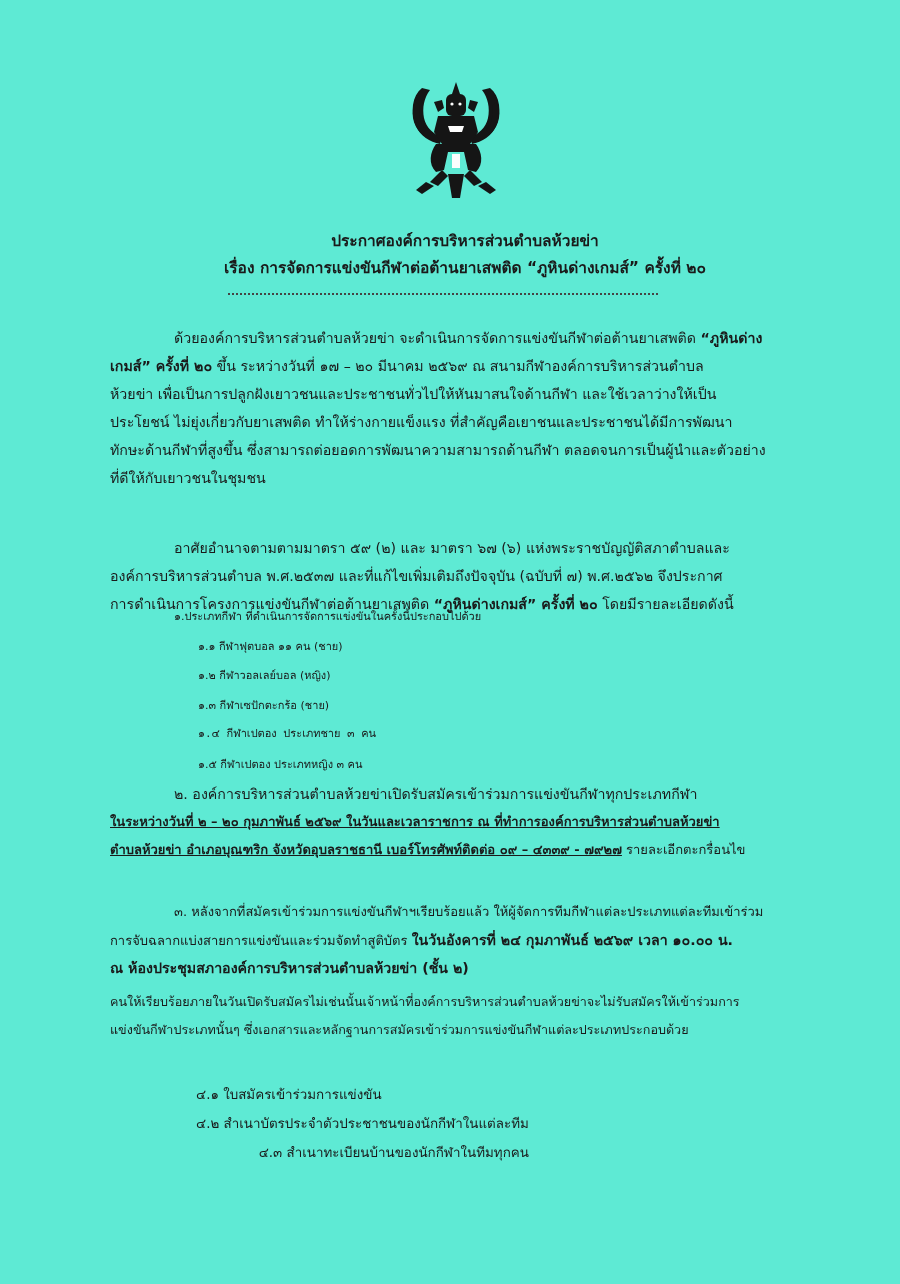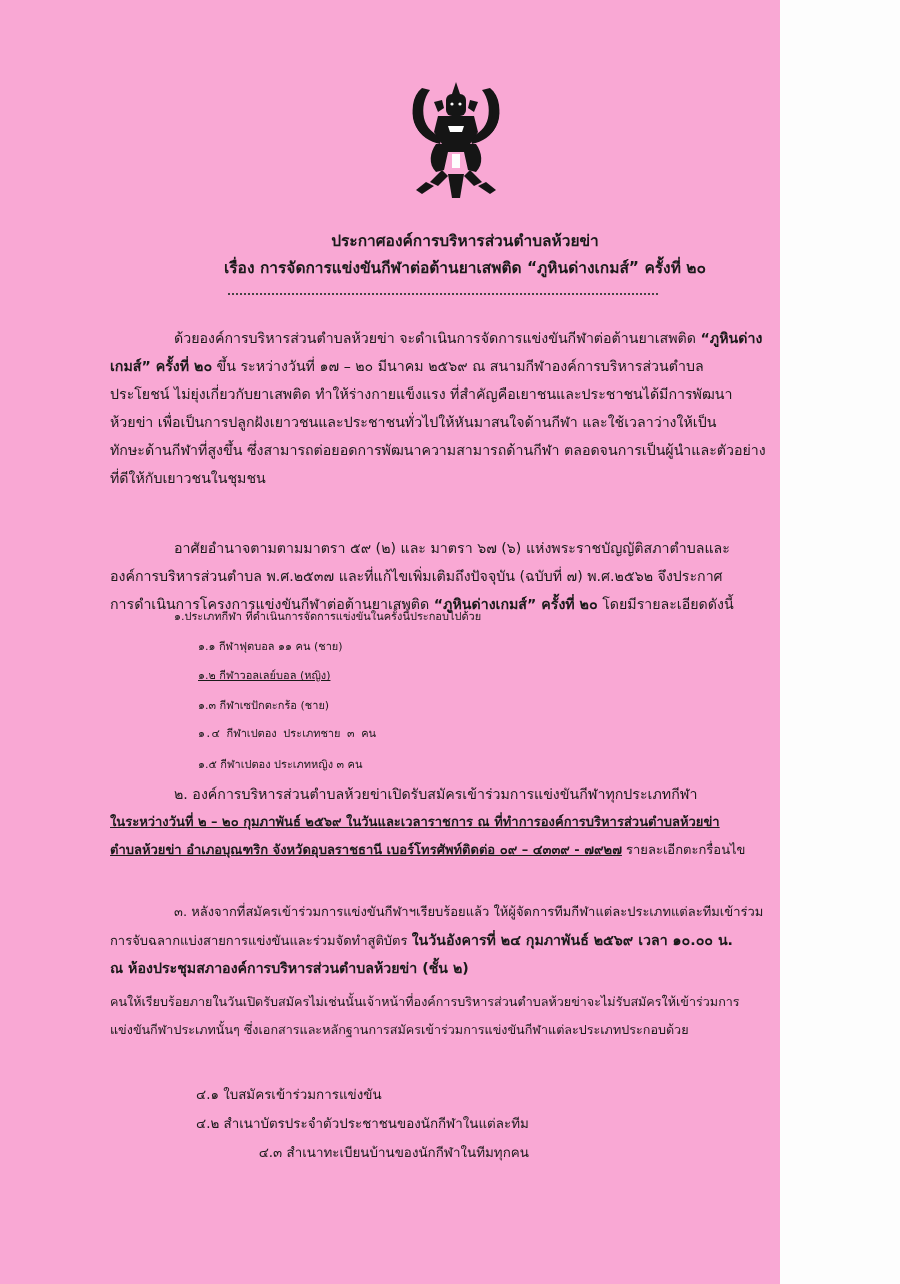--- a/index.html
+++ b/index.html
@@ -11,22 +11,22 @@
       width: 900px;
       height: 1284px;
       position: relative;
       overflow: hidden;
       font-family: "DejaVu Sans", "Liberation Sans", sans-serif;
       color: #1a1a1a;
     }
     .page {
       position: absolute;
       left: 0; top: 0;
-      width: 780px; height: 1284px;
-      background: #f9a8d4;
+      width: 900px; height: 1284px;
+      background: #5eead4;
     }
     .emblem {
       position: absolute;
       left: 408px;
       top: 82px;
       width: 96px;
       height: 118px;
     }
     .title-block {
       position: absolute;
@@ -116,36 +116,36 @@
 
   <div class="title-block">
     <div class="title-line l1">ประกาศองค์การบริหารส่วนตำบลห้วยข่า</div>
     <div class="title-line l2">เรื่อง การจัดการแข่งขันกีฬาต่อต้านยาเสพติด “ภูหินด่างเกมส์” ครั้งที่ ๒๐</div>
   </div>
   <div class="dotted"></div>
 
   <div class="para" style="top:324px;">
     <span class="line indent"><span>ด้วยองค์การบริหารส่วนตำบลห้วยข่า จะดำเนินการจัดการแข่งขันกีฬาต่อต้านยาเสพติด </span><b>“ภูหินด่าง</b></span>
     <span class="line"><b>เกมส์”  ครั้งที่ ๒๐</b><span> ขึ้น ระหว่างวันที่ ๑๗ – ๒๐ มีนาคม ๒๕๖๙  ณ สนามกีฬาองค์การบริหารส่วนตำบล</span></span>
+    <span class="line">ห้วยข่า  เพื่อเป็นการปลูกฝังเยาวชนและประชาชนทั่วไปให้หันมาสนใจด้านกีฬา  และใช้เวลาว่างให้เป็น</span>
     <span class="line">ประโยชน์   ไม่ยุ่งเกี่ยวกับยาเสพติด ทำให้ร่างกายแข็งแรง ที่สำคัญคือเยาชนและประชาชนได้มีการพัฒนา</span>
-    <span class="line">ห้วยข่า  เพื่อเป็นการปลูกฝังเยาวชนและประชาชนทั่วไปให้หันมาสนใจด้านกีฬา  และใช้เวลาว่างให้เป็น</span>
     <span class="line">ทักษะด้านกีฬาที่สูงขึ้น ซึ่งสามารถต่อยอดการพัฒนาความสามารถด้านกีฬา ตลอดจนการเป็นผู้นำและตัวอย่าง</span>
     <span class="line">ที่ดีให้กับเยาวชนในชุมชน</span>
   </div>
 
   <div class="para" style="top:534px;">
     <span class="line indent">อาศัยอำนาจตามตามมาตรา ๕๙ (๒) และ มาตรา ๖๗ (๖) แห่งพระราชบัญญัติสภาตำบลและ</span>
     <span class="line">องค์การบริหารส่วนตำบล พ.ศ.๒๕๓๗  และที่แก้ไขเพิ่มเติมถึงปัจจุบัน (ฉบับที่ ๗) พ.ศ.๒๕๖๒ จึงประกาศ</span>
     <span class="line"><span>การดำเนินการโครงการแข่งขันกีฬาต่อต้านยาเสพติด </span><b>“ภูหินด่างเกมส์” ครั้งที่ ๒๐</b><span>  โดยมีรายละเอียดดังนี้</span></span>
   </div>
 
   <div class="list" style="top:602px; left:174px;">
     <div class="item">๑.ประเภทกีฬา ที่ดำเนินการจัดการแข่งขันในครั้งนี้ประกอบไปด้วย</div>
     <div class="item" style="padding-left:24px;">๑.๑ กีฬาฟุตบอล ๑๑ คน (ชาย)</div>
-    <div class="item" style="padding-left:24px;text-decoration:underline;">๑.๒ กีฬาวอลเลย์บอล (หญิง)</div>
+    <div class="item" style="padding-left:24px;">๑.๒ กีฬาวอลเลย์บอล (หญิง)</div>
     <div class="item" style="padding-left:24px;">๑.๓ กีฬาเซปักตะกร้อ (ชาย)</div>
     <div class="item" style="padding-left:24px;font-family:Liberation Mono, monospace;">๑.๔ กีฬาเปตอง ประเภทชาย  ๓ คน</div>
     <div class="item" style="padding-left:24px;">๑.๕ กีฬาเปตอง ประเภทหญิง ๓ คน</div>
   </div>
 
   <div class="para" style="top:780px;">
     <span class="line indent">๒. องค์การบริหารส่วนตำบลห้วยข่าเปิดรับสมัครเข้าร่วมการแข่งขันกีฬาทุกประเภทกีฬา</span>
     <span class="line u sm">ในระหว่างวันที่ ๒ – ๒๐  กุมภาพันธ์  ๒๕๖๙  ในวันและเวลาราชการ  ณ  ที่ทำการองค์การบริหารส่วนตำบลห้วยข่า</span>
     <span class="line sm"><span class="u">ตำบลห้วยข่า  อำเภอบุณฑริก  จังหวัดอุบลราชธานี  เบอร์โทรศัพท์ติดต่อ ๐๙ – ๔๓๓๙ - ๗๙๒๗</span><span> รายละเอีกตะกรื่อนไข</span></span>
   </div>

